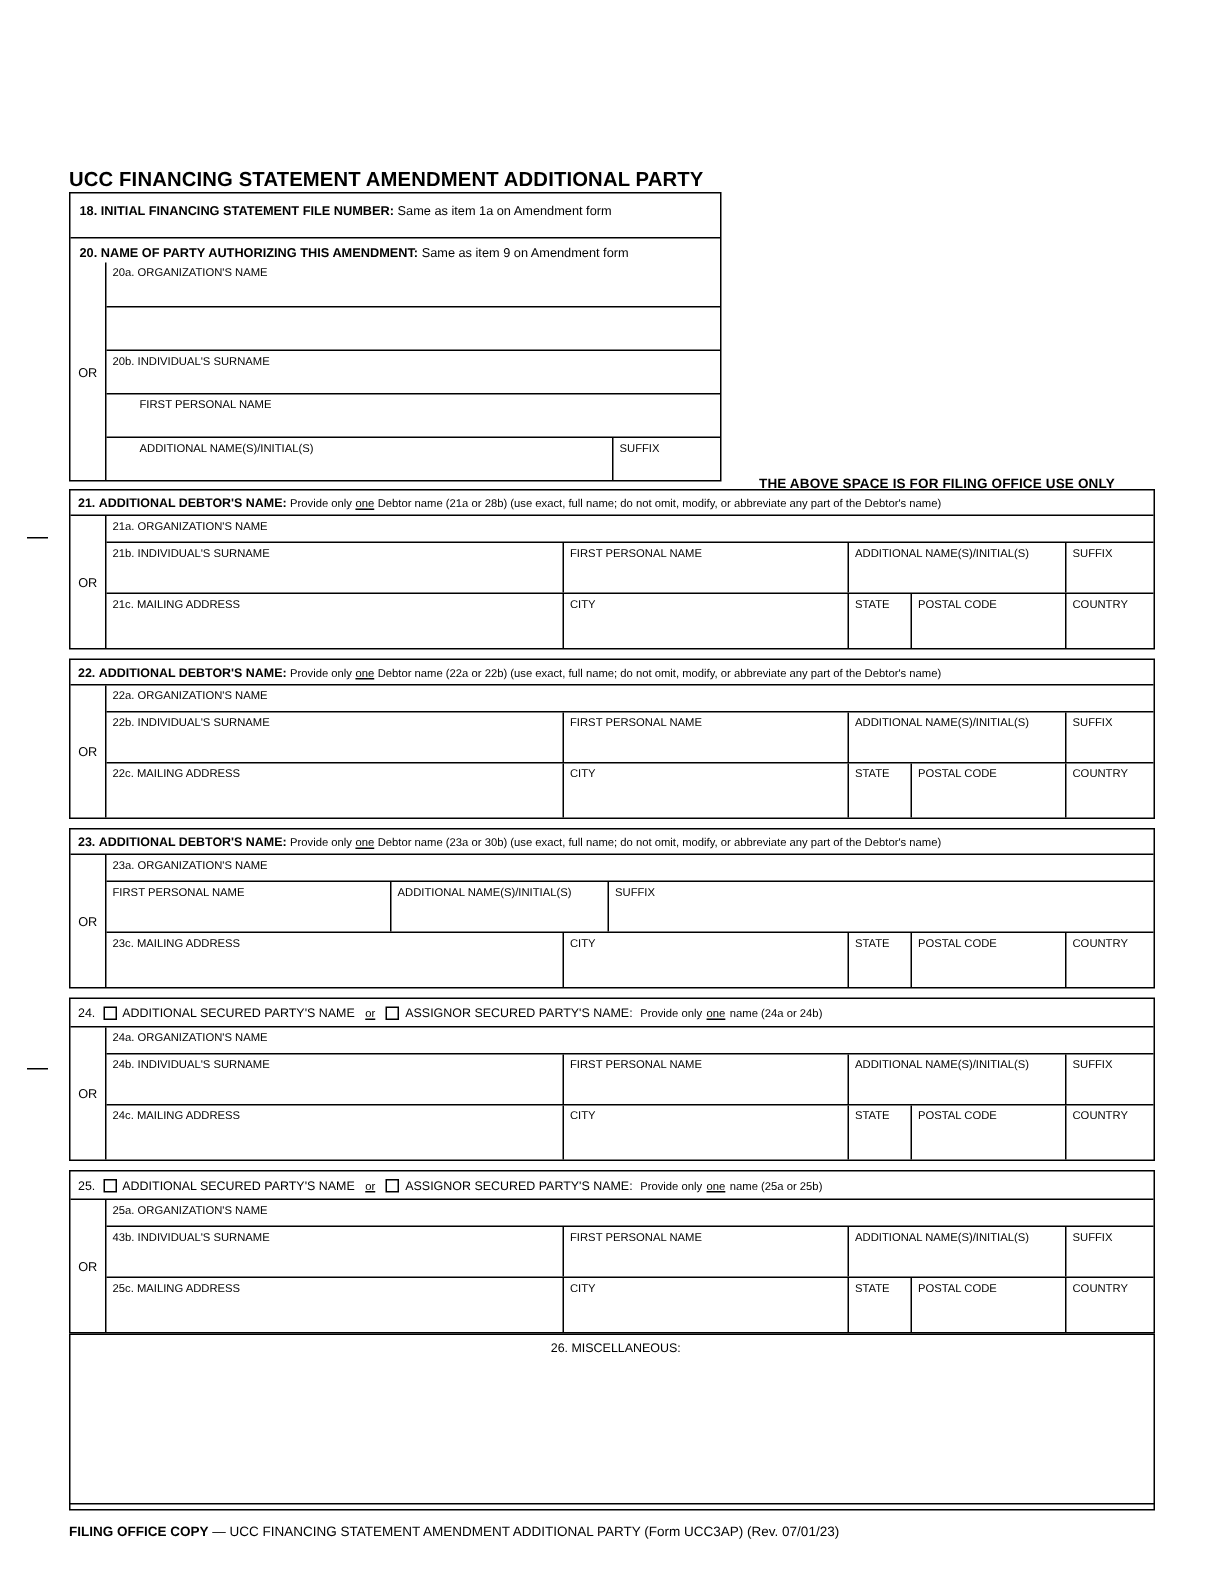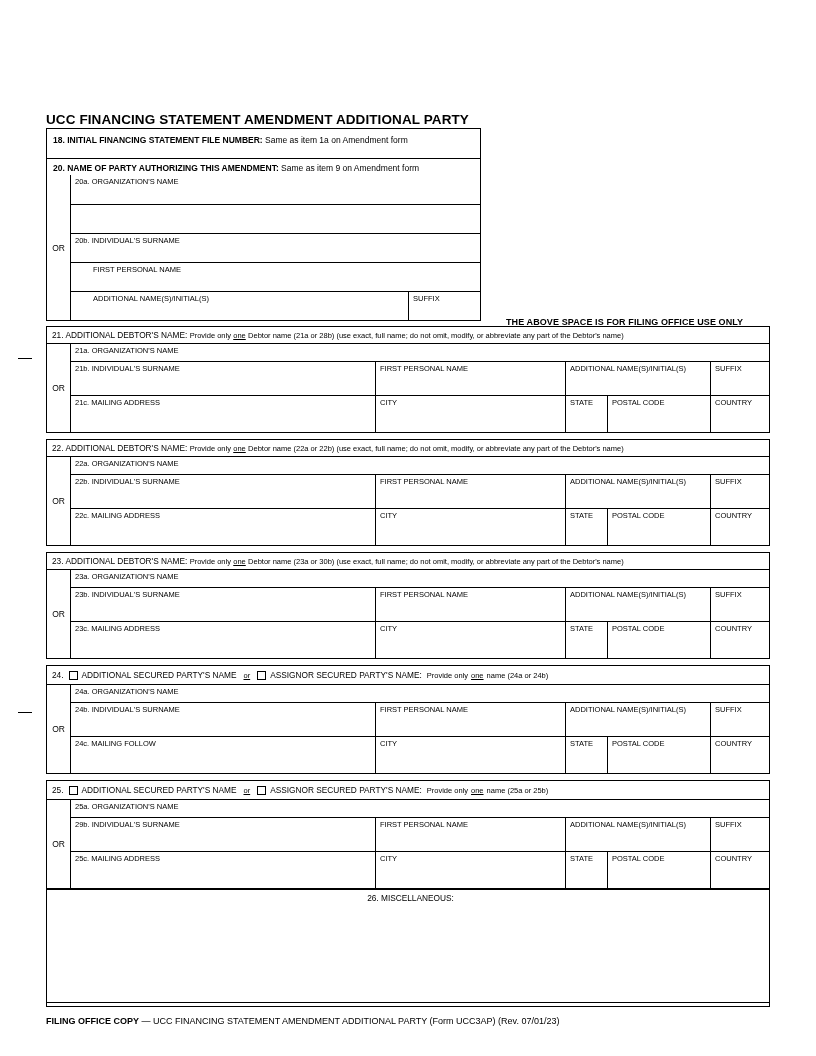--- a/index.html
+++ b/index.html
@@ -113,21 +113,21 @@
     margin-top: 0;
   }
   .sec-head {
     font-size: 8.3px;
     padding: 3px 0 3px 5px;
     border-bottom: 1px solid #000;
     box-sizing: border-box;
     height: 17px;
     white-space: nowrap;
   }
-  .sec-head .lbl { font-weight: normal; }
+  .sec-head .lbl { font-weight: bold; }
   .sec-head .small { font-size: 7.5px; }
   .u { text-decoration: underline; }
   .body-grid { display: flex; }
   .orcol2 {
     width: 24px;
     flex: 0 0 24px;
     border-right: 1px solid #000;
     box-sizing: border-box;
     display: flex;
     align-items: center;
@@ -386,23 +386,20 @@
       </div>
       <div class="body-grid">
         <div class="orcol2">OR</div>
         <div class="rows">
           <div class="r orgrow">
             <div class="cell w-full">
               <span>23a. ORGANIZATION'S NAME</span>
             </div>
           </div>
           <div class="r indrow">
-            <div class="cell c-surname">
-              <span>23b. INDIVIDUAL'S SURNAME</span>
-            </div>
             <div class="cell c-first">
               <span>FIRST PERSONAL NAME</span>
             </div>
             <div class="cell c-addl">
               <span>ADDITIONAL NAME(S)/INITIAL(S)</span>
             </div>
             <div class="cell c-suffix">
               <span>SUFFIX</span>
             </div>
           </div>
@@ -458,21 +455,21 @@
             </div>
             <div class="cell c-addl">
               <span>ADDITIONAL NAME(S)/INITIAL(S)</span>
             </div>
             <div class="cell c-suffix">
               <span>SUFFIX</span>
             </div>
           </div>
           <div class="r addrrow">
             <div class="cell c-mail">
-              <span>24c.  MAILING FOLLOW</span>
+              <span>24c.  MAILING ADDRESS</span>
             </div>
             <div class="cell c-city">
               <span>CITY</span>
             </div>
             <div class="cell c-state">
               <span>STATE</span>
             </div>
             <div class="cell c-postal">
               <span>POSTAL CODE</span>
             </div>
@@ -501,21 +498,21 @@
       <div class="body-grid">
         <div class="orcol2">OR</div>
         <div class="rows">
           <div class="r orgrow">
             <div class="cell w-full">
               <span>25a. ORGANIZATION'S NAME</span>
             </div>
           </div>
           <div class="r indrow">
             <div class="cell c-surname">
-              <span>29b. INDIVIDUAL'S SURNAME</span>
+              <span>43b. INDIVIDUAL'S SURNAME</span>
             </div>
             <div class="cell c-first">
               <span>FIRST PERSONAL NAME</span>
             </div>
             <div class="cell c-addl">
               <span>ADDITIONAL NAME(S)/INITIAL(S)</span>
             </div>
             <div class="cell c-suffix">
               <span>SUFFIX</span>
             </div>

